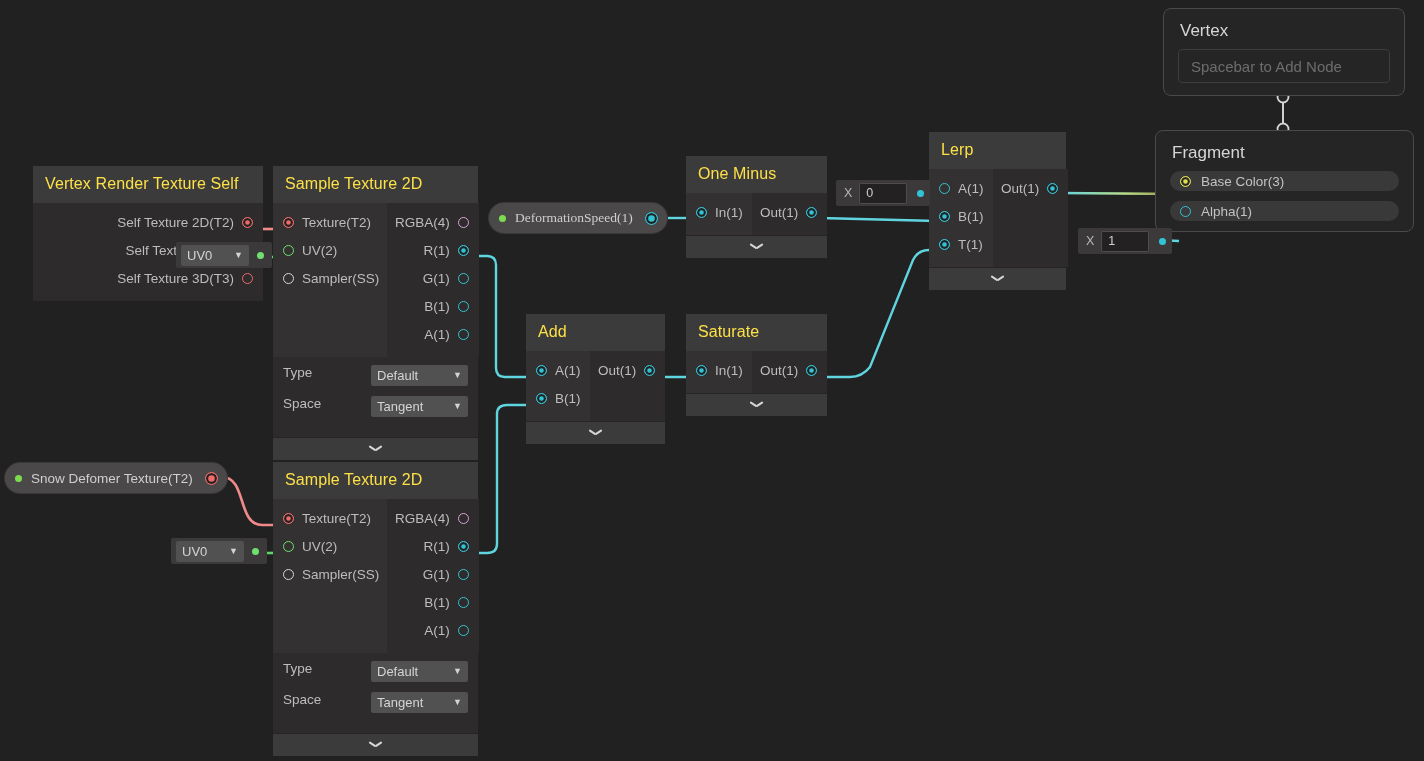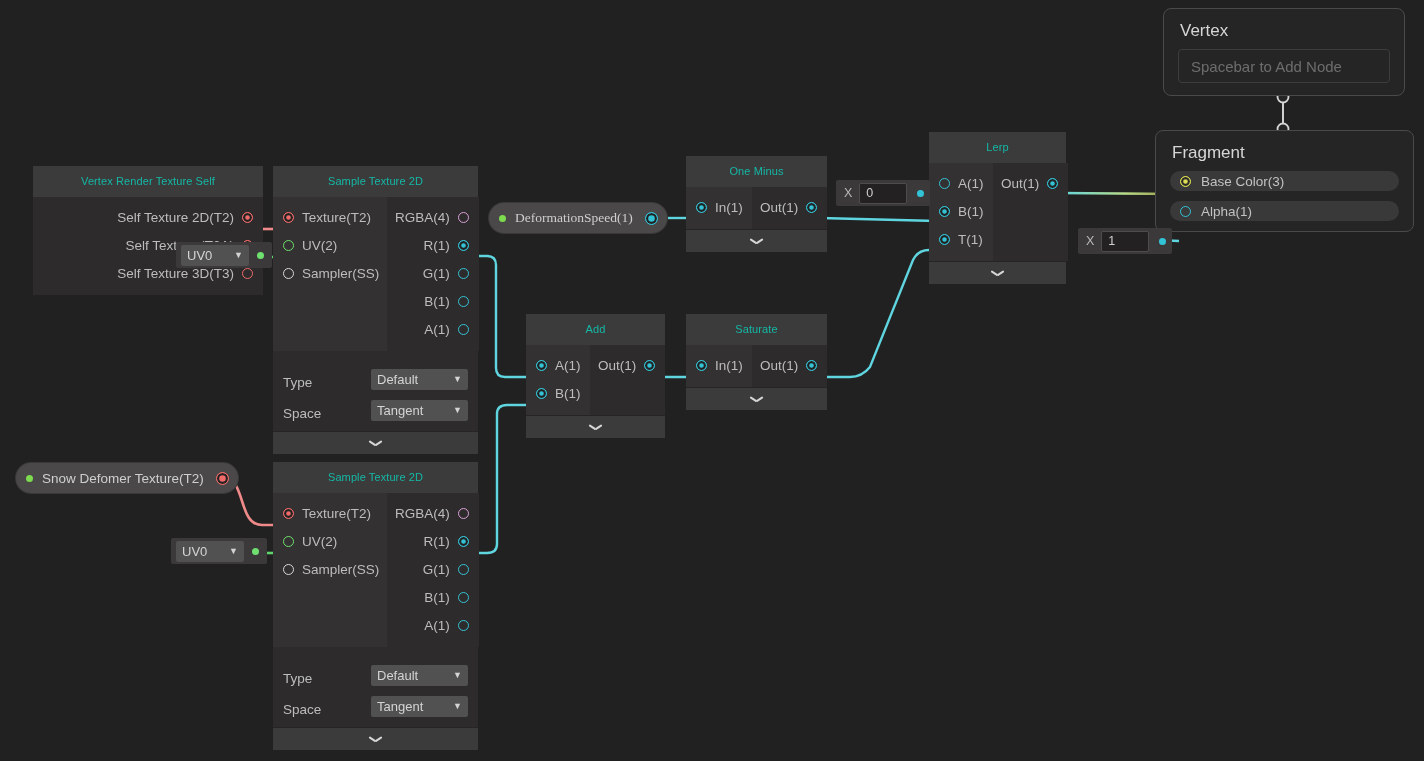--- a/index.html
+++ b/index.html
@@ -5,22 +5,22 @@
   html,body{margin:0;padding:0;background:#212121;}
   body{
     width:1424px;height:761px;position:relative;overflow:hidden;
     font-family:"Liberation Sans","DejaVu Sans",sans-serif;
     background:#212121;color:#c4c4c4;
     -webkit-font-smoothing:antialiased;
   }
   #wires{position:absolute;left:0;top:0;width:1424px;height:761px;pointer-events:none;z-index:5;}
   .node{position:absolute;background:#2d2b2b;z-index:10;}
   .node-title{
-    background:#3b3b3b;color:#14b8a6;font-size:11px;
-    padding:9px 12px 10px 12px;line-height:1.1;letter-spacing:.1px;text-align:center;
+    background:#3b3b3b;color:#fde047;font-size:16px;
+    padding:9px 12px 10px 12px;line-height:1.1;letter-spacing:.1px;
   }
   .ports{display:flex;}
   .col-in{background:#333131;flex:0 0 auto;padding:6px 0 8px 0;}
   .col-out{background:#2d2b2b;flex:1 1 auto;padding:6px 0 8px 0;}
   .port{display:flex;align-items:center;height:28px;font-size:13.5px;color:#bdbdbd;white-space:nowrap;}
   .port.in{padding-left:10px;}
   .port.out{justify-content:flex-end;padding-right:10px;text-align:center;}
   .port .lbl{padding:0 8px;}
   .dot{
     width:11px;height:11px;border-radius:50%;box-sizing:border-box;
@@ -31,21 +31,21 @@
   .dot.cyan.filled{background:#33c3d6;box-shadow:inset 0 0 0 2.2px #222;}
   .dot.red{border-color:#f06a6a;}
   .dot.red.filled{background:#f06a6a;box-shadow:inset 0 0 0 2.2px #222;}
   .dot.green{border-color:#6fdf6f;}
   .dot.pink{border-color:#d9a0d9;}
   .dot.white{border-color:#d8d8d8;}
   .dot.yellow{border-color:#dede52;}
   .dot.yellow.filled{background:#dede52;box-shadow:inset 0 0 0 2.2px #2b2b2b;}
   .dot.big{width:13px;height:13px;}
   .settings{padding:8px 0 6px 0;background:#2d2b2b;}
-  .setrow{display:flex;align-items:flex-end;height:31px;padding:0 10px;}
+  .setrow{display:flex;align-items:flex-start;height:31px;padding:0 10px;}
   .setrow .k{font-size:13.5px;color:#bdbdbd;flex:0 0 auto;width:88px;}
   .dropdown{
     background:#515151;color:#d4d4d4;font-size:13px;border-radius:2px;
     height:21px;line-height:21px;padding:0 6px;flex:1 1 auto;
     display:flex;align-items:center;justify-content:space-between;
   }
   .caret{font-size:9px;color:#d4d4d4;margin-left:6px;}
   .collapse{
     background:#3b3b3b;height:22px;display:flex;align-items:center;justify-content:center;
     margin-top:4px;border-top:1px solid #262424;
@@ -215,21 +215,21 @@
         <span>Tangent</span>
         <span class="caret">▼</span>
       </span>
     </div>
   </div>
   <div class="collapse">
     <span class="chev"></span>
   </div>
 </div>
 
-<div class="prop" style="left:16px;top:463px;">
+<div class="prop" style="left:5px;top:463px;">
   <span class="pdot"></span>
   <span class="ptxt">Snow Defomer Texture(T2)</span>
   <span class="dot red filled big"></span>
 </div>
 
 <div class="valbox" style="left:171px;top:538px;width:86px;padding:0 5px 0 5px;">
   <span class="dropdown" style="flex:0 0 auto;width:56px;">
     <span>UV0</span>
     <span class="caret">▼</span>
   </span>

